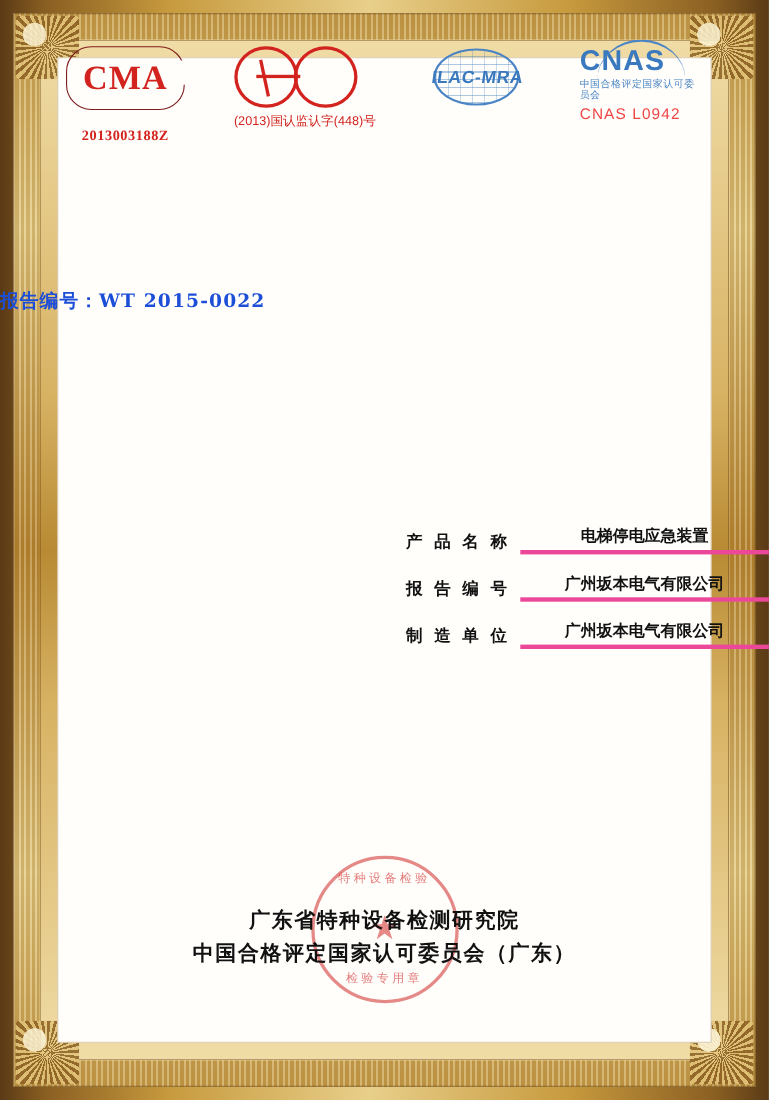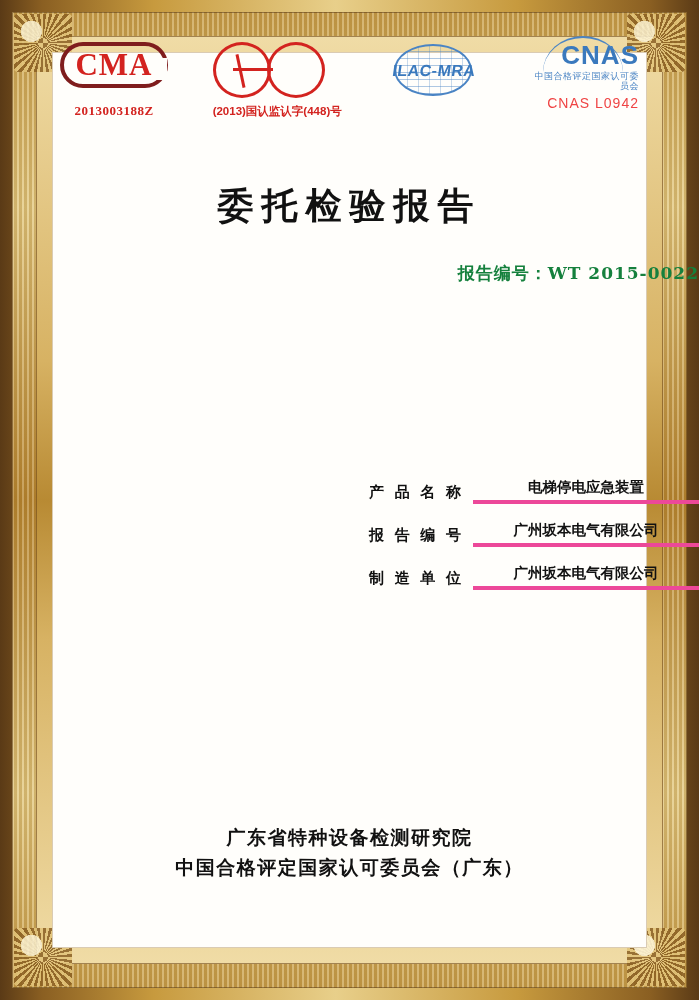--- a/index.html
+++ b/index.html
@@ -85,22 +85,22 @@
     align-items: flex-start;
     justify-content: space-between;
   }
   .logo-block {
     text-align: center;
     line-height: 1.1;
   }
 
   
   .cma-mark {
-    width: 108px; height: 46px;
-    border: 4px solid #7f1d1d;
+    width: 108px; height: 58px;
+    border: 1px solid #7f1d1d;
     border-radius: 23px;
     color: #d3231f;
     font-family: "Liberation Serif", serif;
     font-weight: bold;
     font-size: 31px;
     letter-spacing: 1px;
     display: flex;
     align-items: center;
     justify-content: center;
     position: relative;
@@ -155,21 +155,21 @@
     position: absolute;
     left: 26px; top: 12px;
     width: 3px; height: 34px;
     background: #d3231f;
     transform: rotate(-12deg);
   }
   .cal-code {
     margin-top: 5px;
     color: #d3231f;
     font-size: 11.5px;
-    font-weight: bold;
+    font-weight: normal;
     font-family: "Liberation Sans", sans-serif;
     text-align: center;
   }
 
   
   .ilac-mark {
     width: 96px; height: 60px;
     position: relative;
     color: #2f6fb5;
   }
@@ -194,21 +194,21 @@
     font-size: 16px;
     color: #3a79bd;
     letter-spacing: 0.5px;
     transform: skewX(-8deg);
   }
 
   
   .cnas-mark {
     width: 112px;
     position: relative;
-    text-align: right;
+    text-align: left;
   }
   .cnas-mark .cn-top {
     font-family: "Liberation Sans", sans-serif;
     font-weight: bold;
     font-size: 26px;
     color: #3a79bd;
     letter-spacing: 1px;
     line-height: 1;
   }
   .cnas-mark .cn-arc {
@@ -242,25 +242,25 @@
     font-size: 36px;
     font-weight: bold;
     letter-spacing: 8px;
     color: #111;
   }
 
   .doc-number {
     position: absolute;
     top: 262px;
     left: 0; right: 0;
-    text-align: right;
+    text-align: left;
     font-family: "DejaVu Serif", serif;
     font-size: 17px;
     font-weight: bold;
-    color: #15803d;
+    color: #1d4ed8;
     letter-spacing: 1px;
   }
 
   .fields {
     position: absolute;
     top: 478px;
     left: 0; right: 0;
     display: flex;
     flex-direction: column;
     align-items: flex-end;
@@ -393,41 +393,45 @@
         <div class="cnas-mark">
           <span class="cn-arc"></span>
           <div class="cn-top">CNAS</div>
           <div class="cn-sub">中国合格评定国家认可委员会</div>
           <div class="cn-code">CNAS L0942</div>
         </div>
       </div>
 
     </div>
 
-    <div class="doc-title">委托检验报告</div>
 
     <div class="doc-number">
       <span>报告编号：</span><span>WT 2015-0022</span>
     </div>
 
     <div class="fields">
       <div class="field-row">
         <div class="field-label">产品名称</div>
         <div class="field-value">电梯停电应急装置</div>
       </div>
       <div class="field-row">
         <div class="field-label">报告编号</div>
         <div class="field-value">广州坂本电气有限公司</div>
       </div>
       <div class="field-row">
         <div class="field-label">制造单位</div>
         <div class="field-value">广州坂本电气有限公司</div>
       </div>
     </div>
 
+    <div class="seal">
+      <div class="arc-top">特种设备检验</div>
+      <div class="star">★</div>
+      <div class="arc-bottom">检验专用章</div>
+    </div>
 
     <div class="issuer">
       <div>广东省特种设备检测研究院</div>
       <div>中国合格评定国家认可委员会（广东）</div>
     </div>
 
   </div>
 </div>
 
 </body></html>

